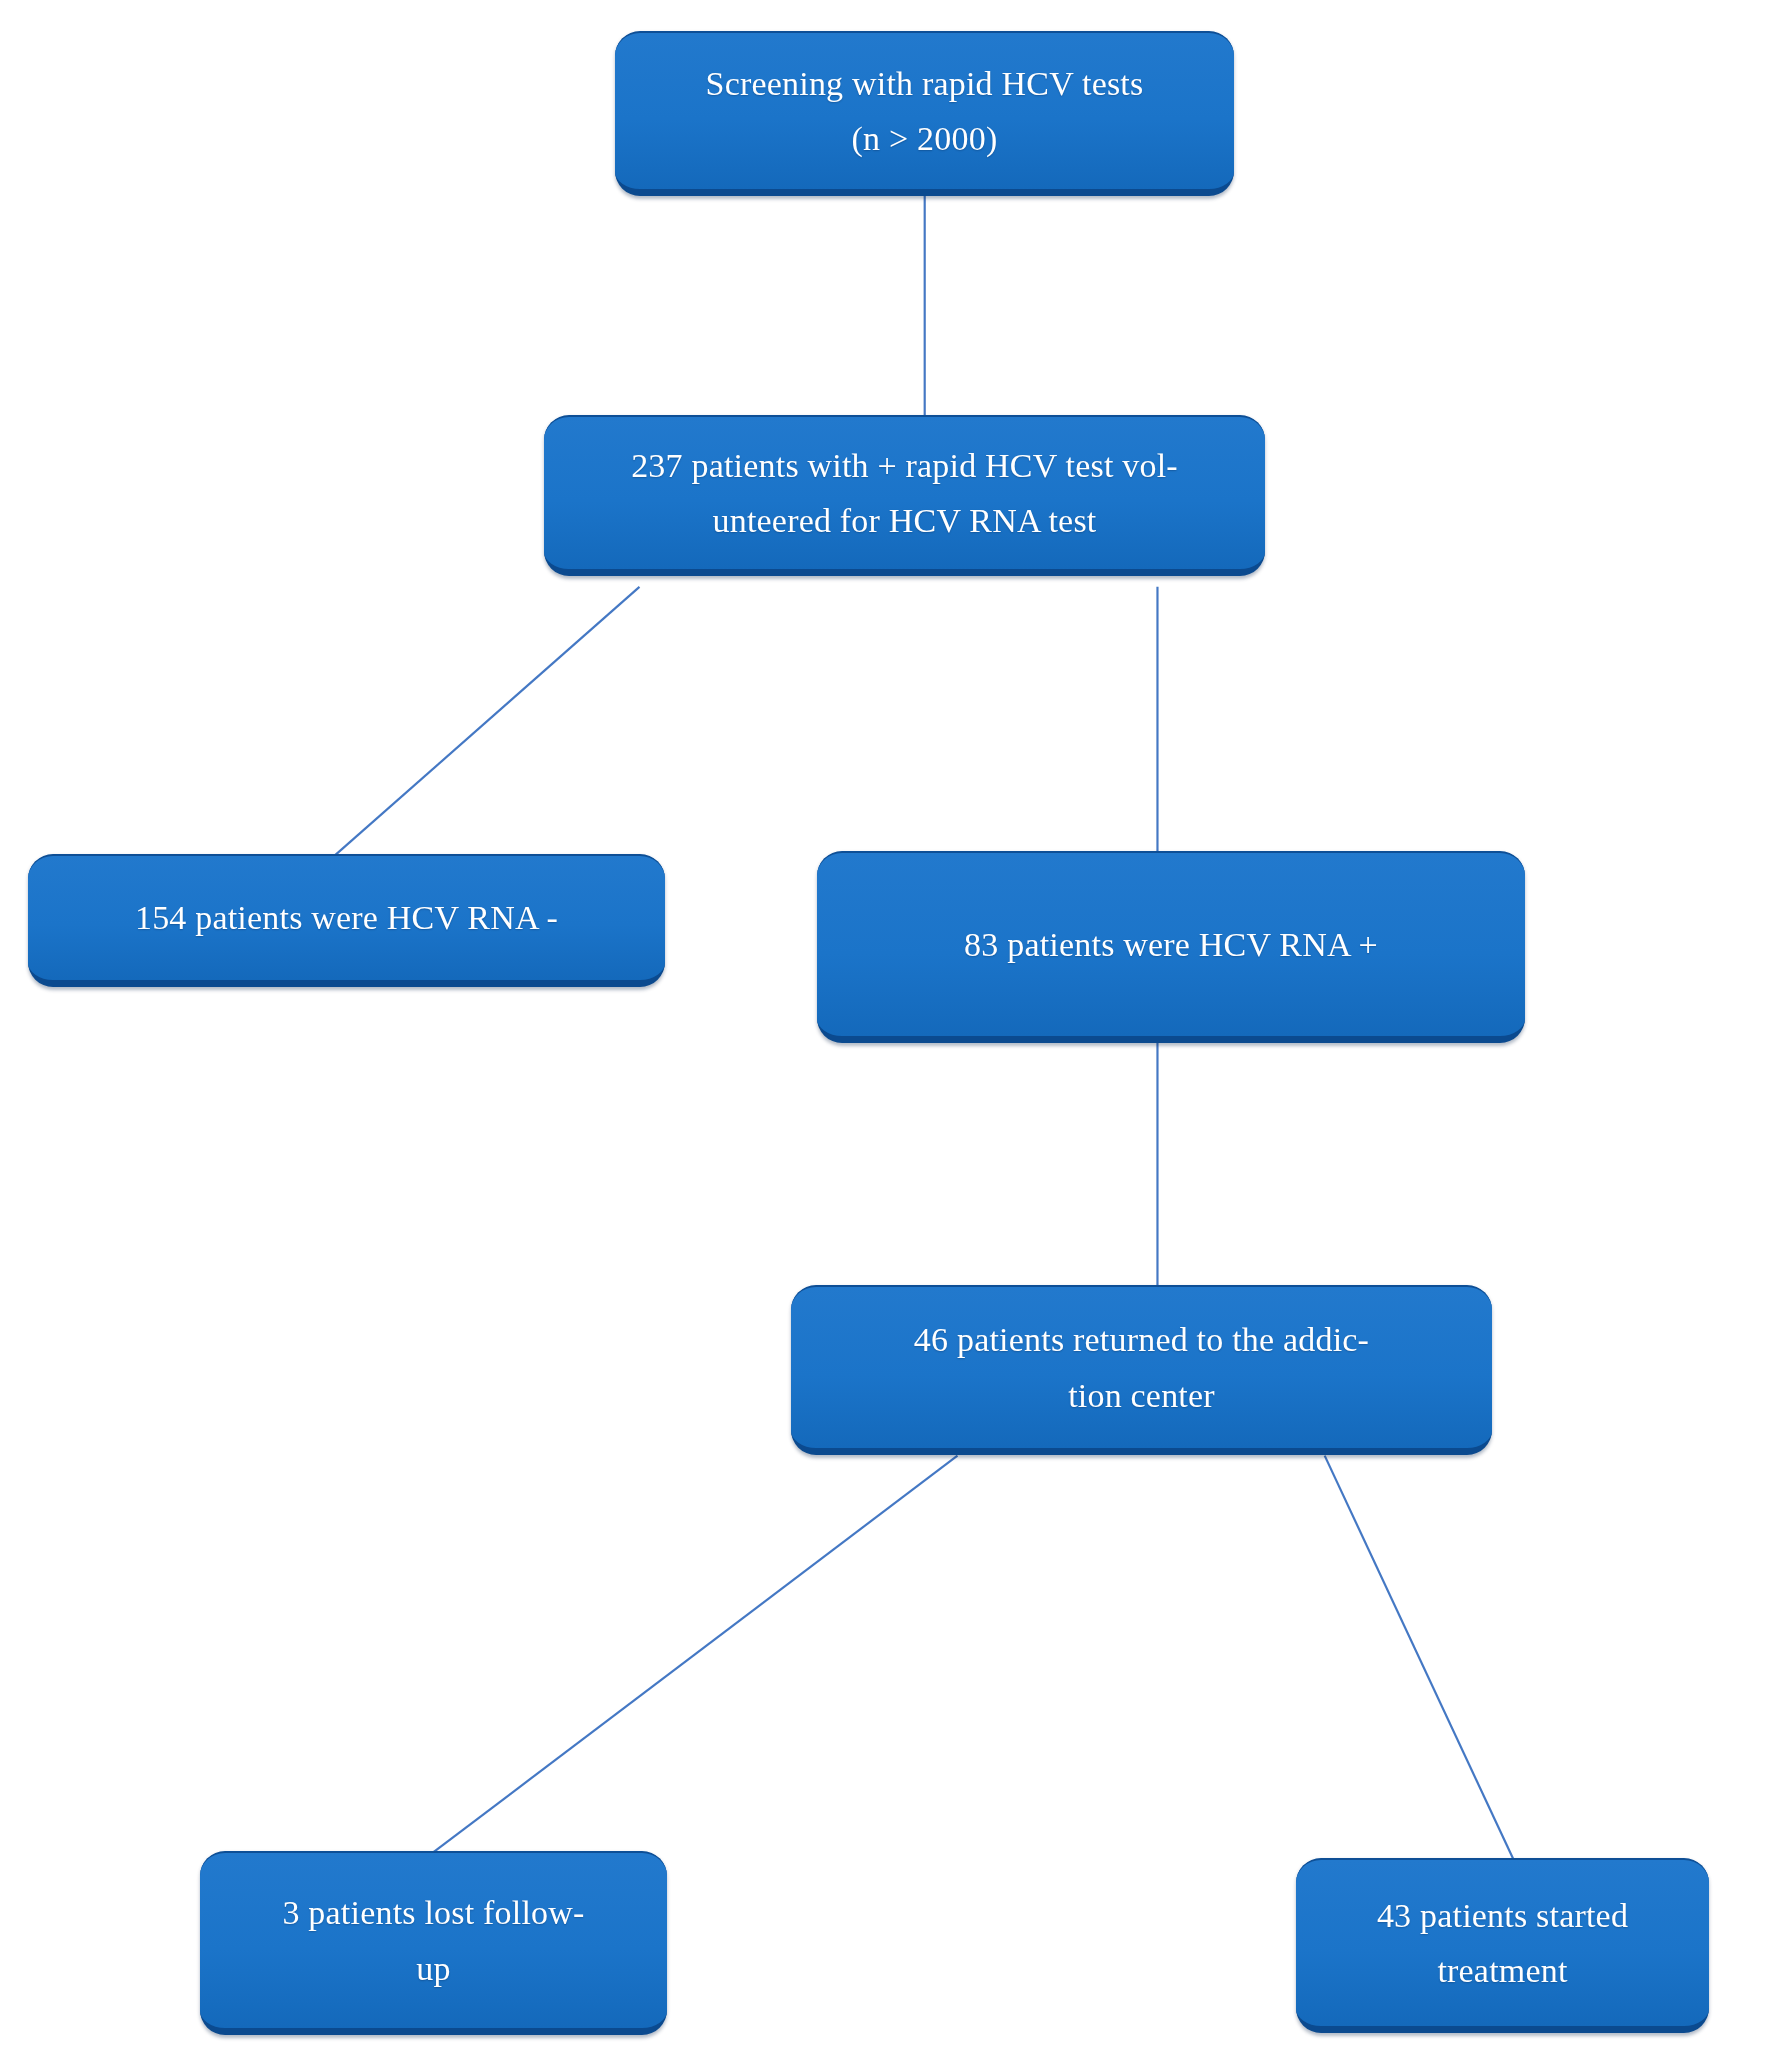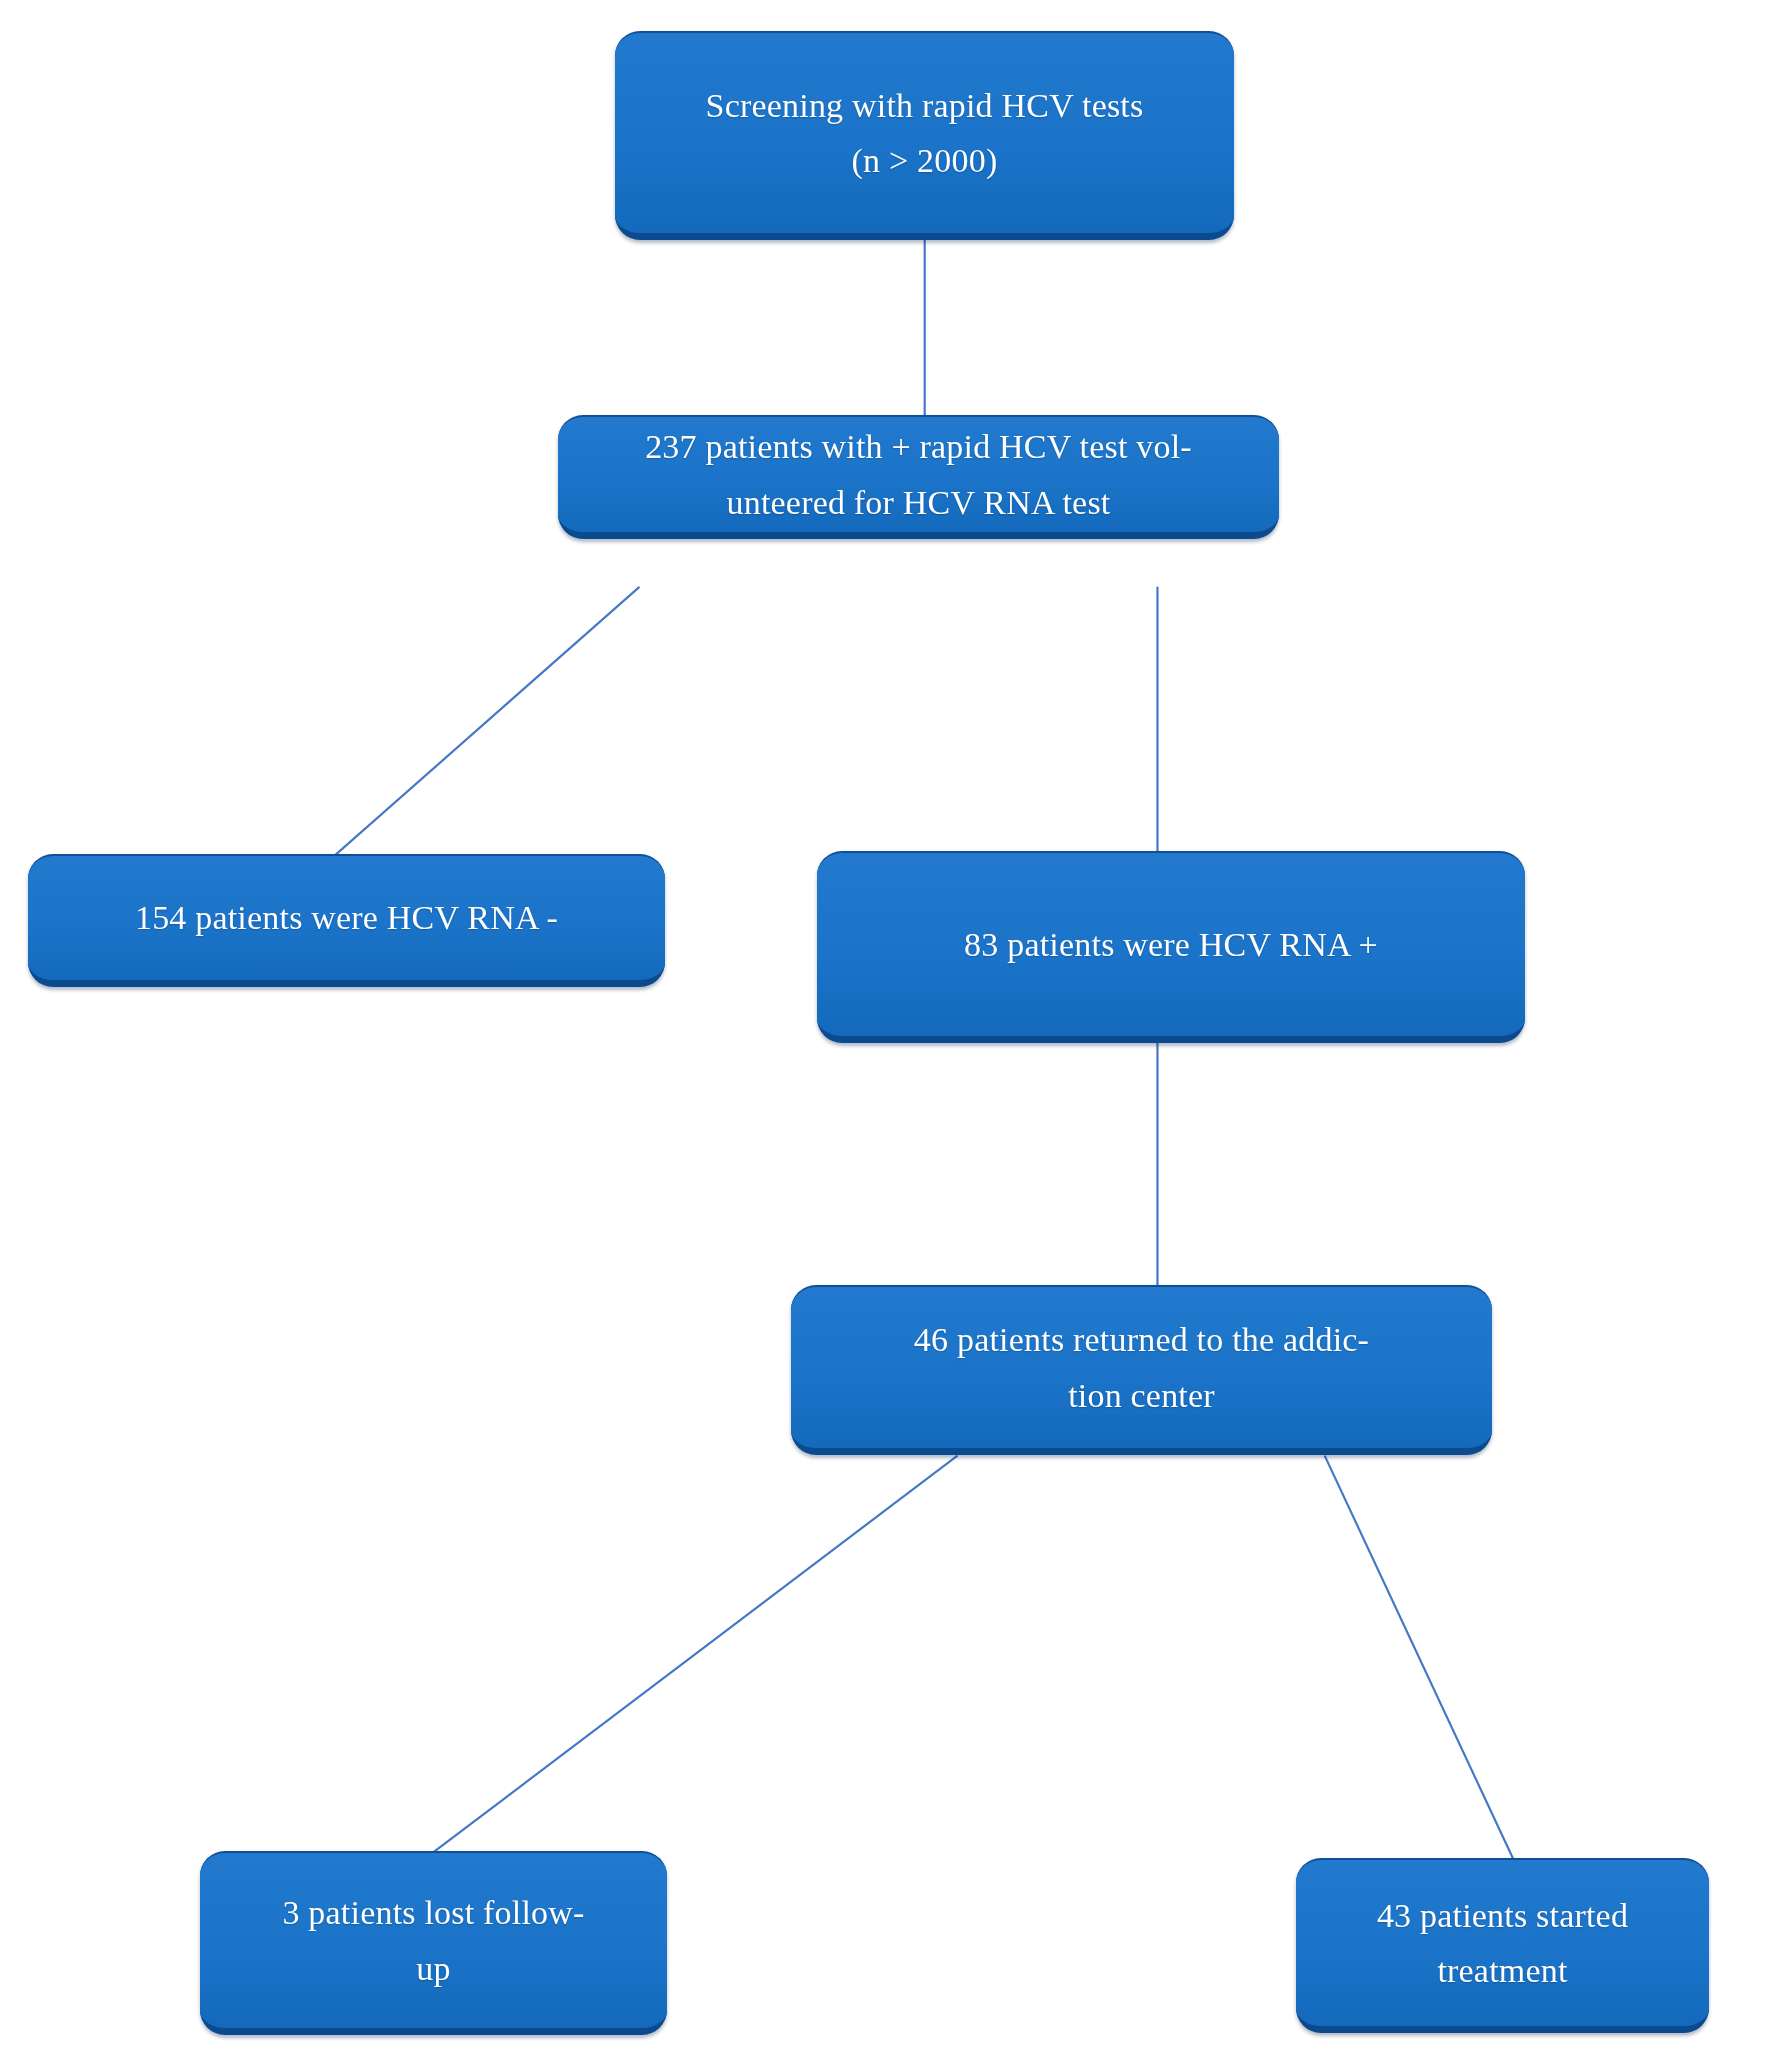--- a/index.html
+++ b/index.html
@@ -50,22 +50,22 @@
     font-size: 34px;
     line-height: 1.62;
     font-weight: 400;
     letter-spacing: 0.2px;
     color: #ffffff;
     text-shadow: 0 1.1px 1.6px rgba(0, 25, 60, 0.28);
     white-space: pre-line;
   }
 
   
-  #node-screening      { left: 615px; top:   31px; width: 619px; height: 209px; }
-  #node-rapid-positive { left: 558px; top:  415px; width: 721px; height: 124px; }
+  #node-screening      { left: 615px; top:   31px; width: 619px; height: 165px; }
+  #node-rapid-positive { left: 544px; top:  415px; width: 721px; height: 161px; }
   #node-rna-negative   { left:   28px; top: 854px; width: 637px; height: 133px; }
   #node-rna-positive   { left: 817px; top: 851px; width: 708px; height: 192px; }
   #node-returned       { left: 791px; top: 1285px; width: 701px; height: 170px; }
   #node-lost-followup  { left:  200px; top: 1851px; width:  467px; height: 184px; }
   #node-started-tx     { left: 1277px; top: 1858px; width:  413px; height: 175px; margin-left: 19px; }
 </style>
 </head>
 <body>
 
 <div id="flowchart-canvas">

